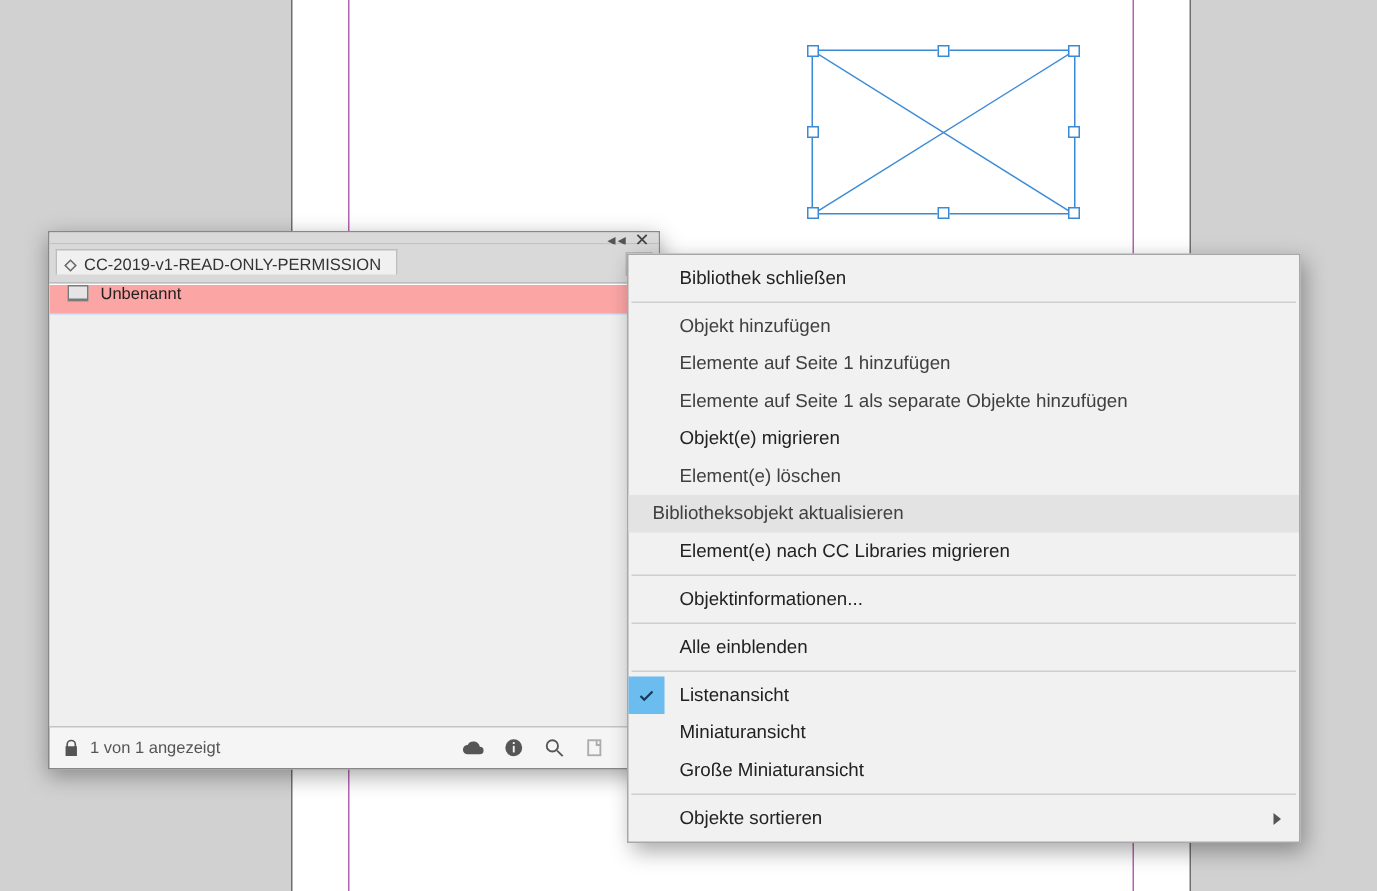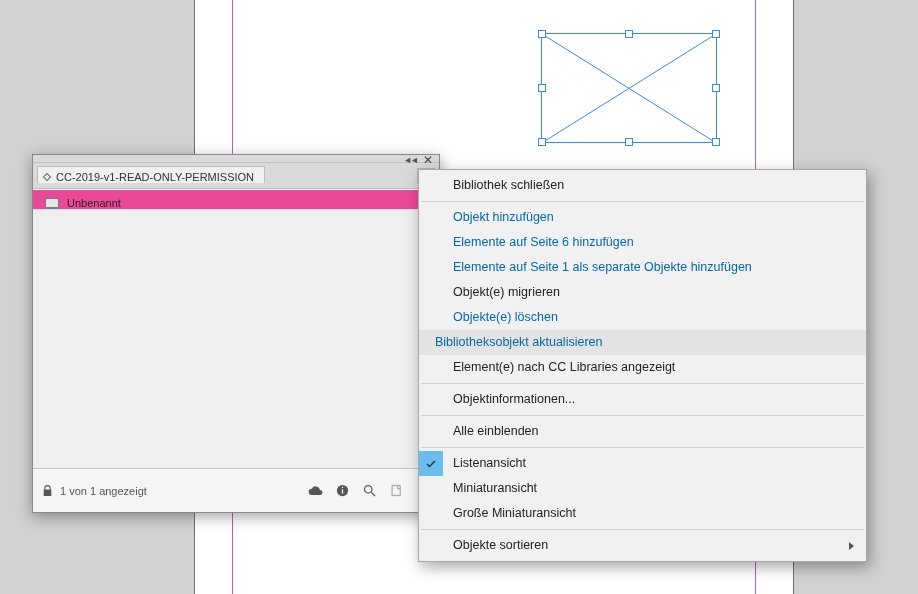--- a/index.html
+++ b/index.html
@@ -119,38 +119,38 @@
   .panel-menu-btn span { height: 1px; background: #555; display: block; }
 
   .panel-body {
     flex: 1;
     background: #efefef;
     border-top: 1px solid #ffffff;
     overflow: hidden;
   }
   .list-row {
     height: 20px;
-    background: #ec4899;
-    display: flex;
-    align-items: flex-end;
+    background: #fca5a5;
+    display: flex;
+    align-items: flex-start;
     gap: 8px;
     padding-left: 12px;
     font-size: 11px;
     color: #222;
     border-bottom: 1px solid #cfe3fb;
   }
   .list-row .thumb {
     width: 14px; height: 11px;
     background: #e5e5e5;
     border: 1px solid #7a7a7a;
     border-bottom-width: 2px;
   }
 
   .panel-footer {
-    height: 44px;
+    height: 28px;
     border-top: 1px solid #c4c4c4;
     display: flex;
     align-items: center;
     padding: 0 8px;
     gap: 8px;
     color: #555;
   }
   .panel-footer .status {
     flex: 1;
     display: flex;
@@ -175,21 +175,21 @@
   .ctx-item {
     display: flex;
     align-items: center;
     padding: 4px 14px 4px 34px;
     font-size: 12.5px;
     color: #222;
     position: relative;
     line-height: 17px;
     text-align: center;
   }
-  .ctx-item.disabled { color: #0369a1; }
+  .ctx-item.disabled { color: #404040; }
   .ctx-item.hover { background: #e3e3e3; padding-left: 16px; }
   .ctx-sep { height: 1px; background: #cfcfcf; margin: 3px 2px; }
   .ctx-check {
     position: absolute;
     left: 0; top: 0;
     width: 24px; height: 25px;
     background: #6bbdf0;
     display: flex; align-items: center; justify-content: center;
   }
   .ctx-arrow {
@@ -281,36 +281,36 @@
 
 <div class="ctx" id="ctx">
     <div class="ctx-item">
       <span>Bibliothek schließen</span>
     </div>
     <div class="ctx-sep"></div>
     <div class="ctx-item disabled">
       <span>Objekt hinzufügen</span>
     </div>
     <div class="ctx-item disabled">
-      <span>Elemente auf Seite 6 hinzufügen</span>
+      <span>Elemente auf Seite 1 hinzufügen</span>
     </div>
     <div class="ctx-item disabled">
       <span>Elemente auf Seite 1 als separate Objekte hinzufügen</span>
     </div>
     <div class="ctx-item">
       <span>Objekt(e) migrieren</span>
     </div>
     <div class="ctx-item disabled">
-      <span>Objekte(e) löschen</span>
+      <span>Element(e) löschen</span>
     </div>
     <div class="ctx-item disabled hover">
       <span>Bibliotheksobjekt aktualisieren</span>
     </div>
     <div class="ctx-item">
-      <span>Element(e) nach CC Libraries angezeigt</span>
+      <span>Element(e) nach CC Libraries migrieren</span>
     </div>
     <div class="ctx-sep"></div>
     <div class="ctx-item">
       <span>Objektinformationen...</span>
     </div>
     <div class="ctx-sep"></div>
     <div class="ctx-item">
       <span>Alle einblenden</span>
     </div>
     <div class="ctx-sep"></div>

